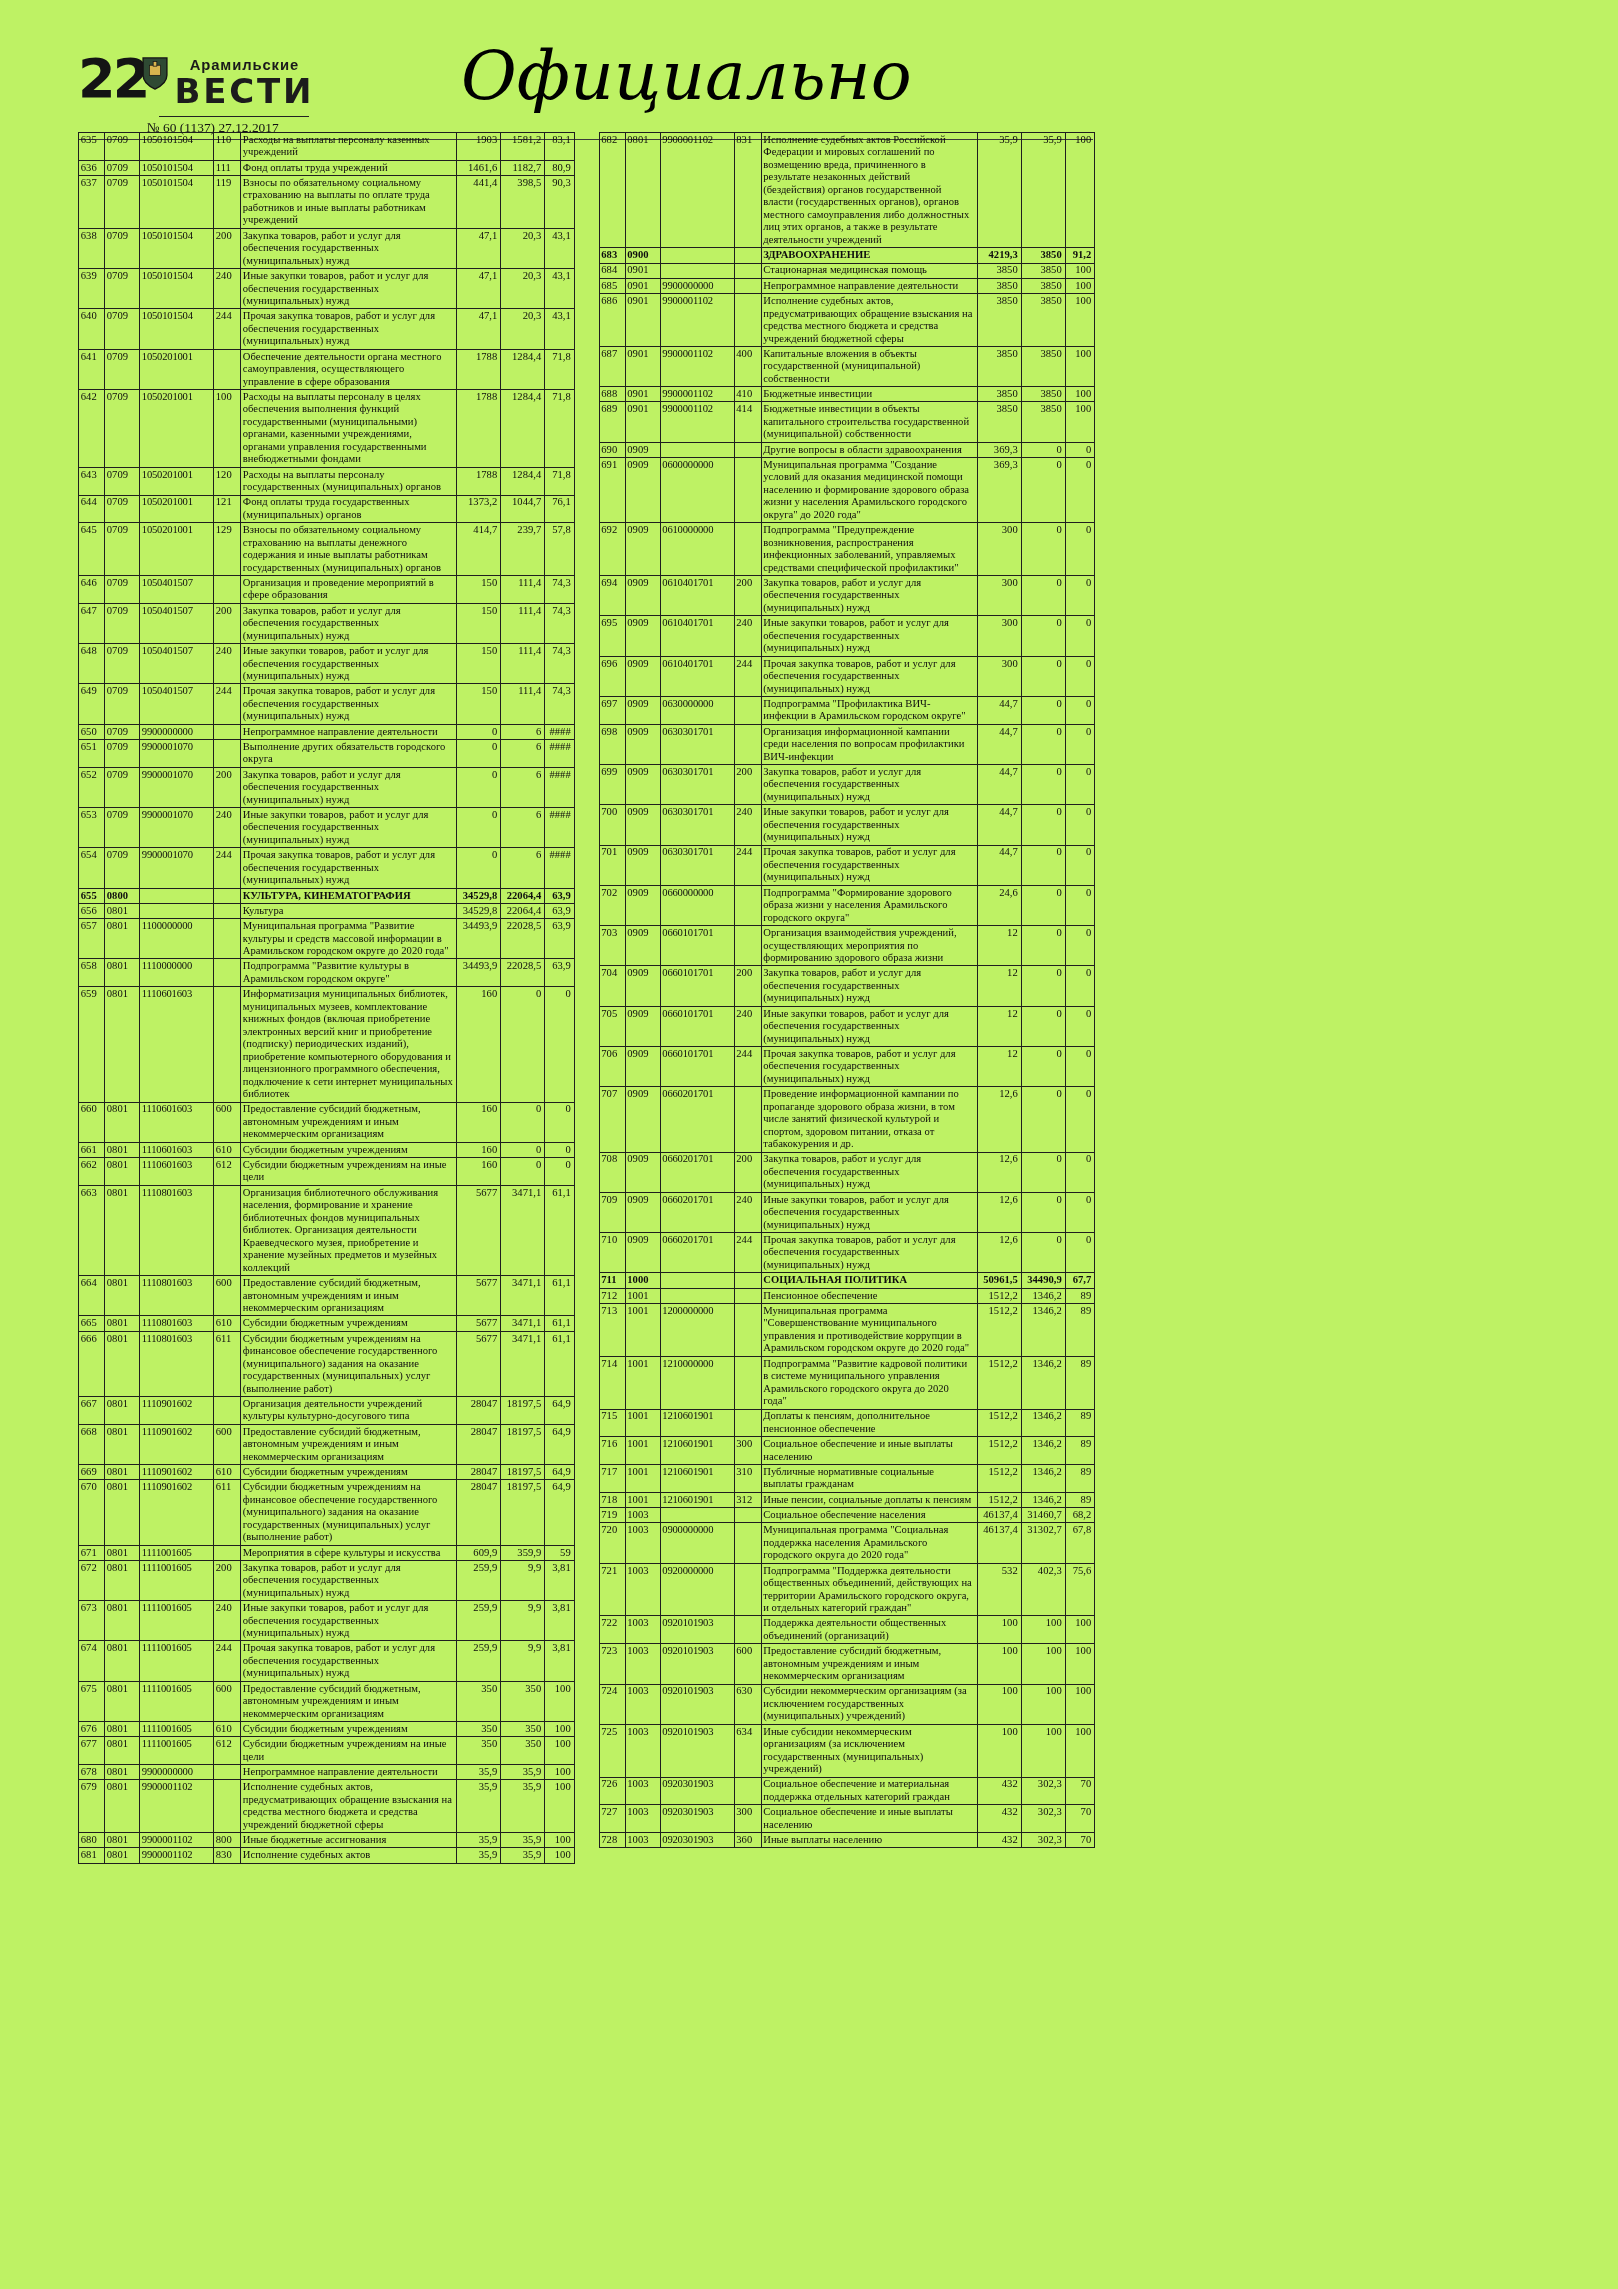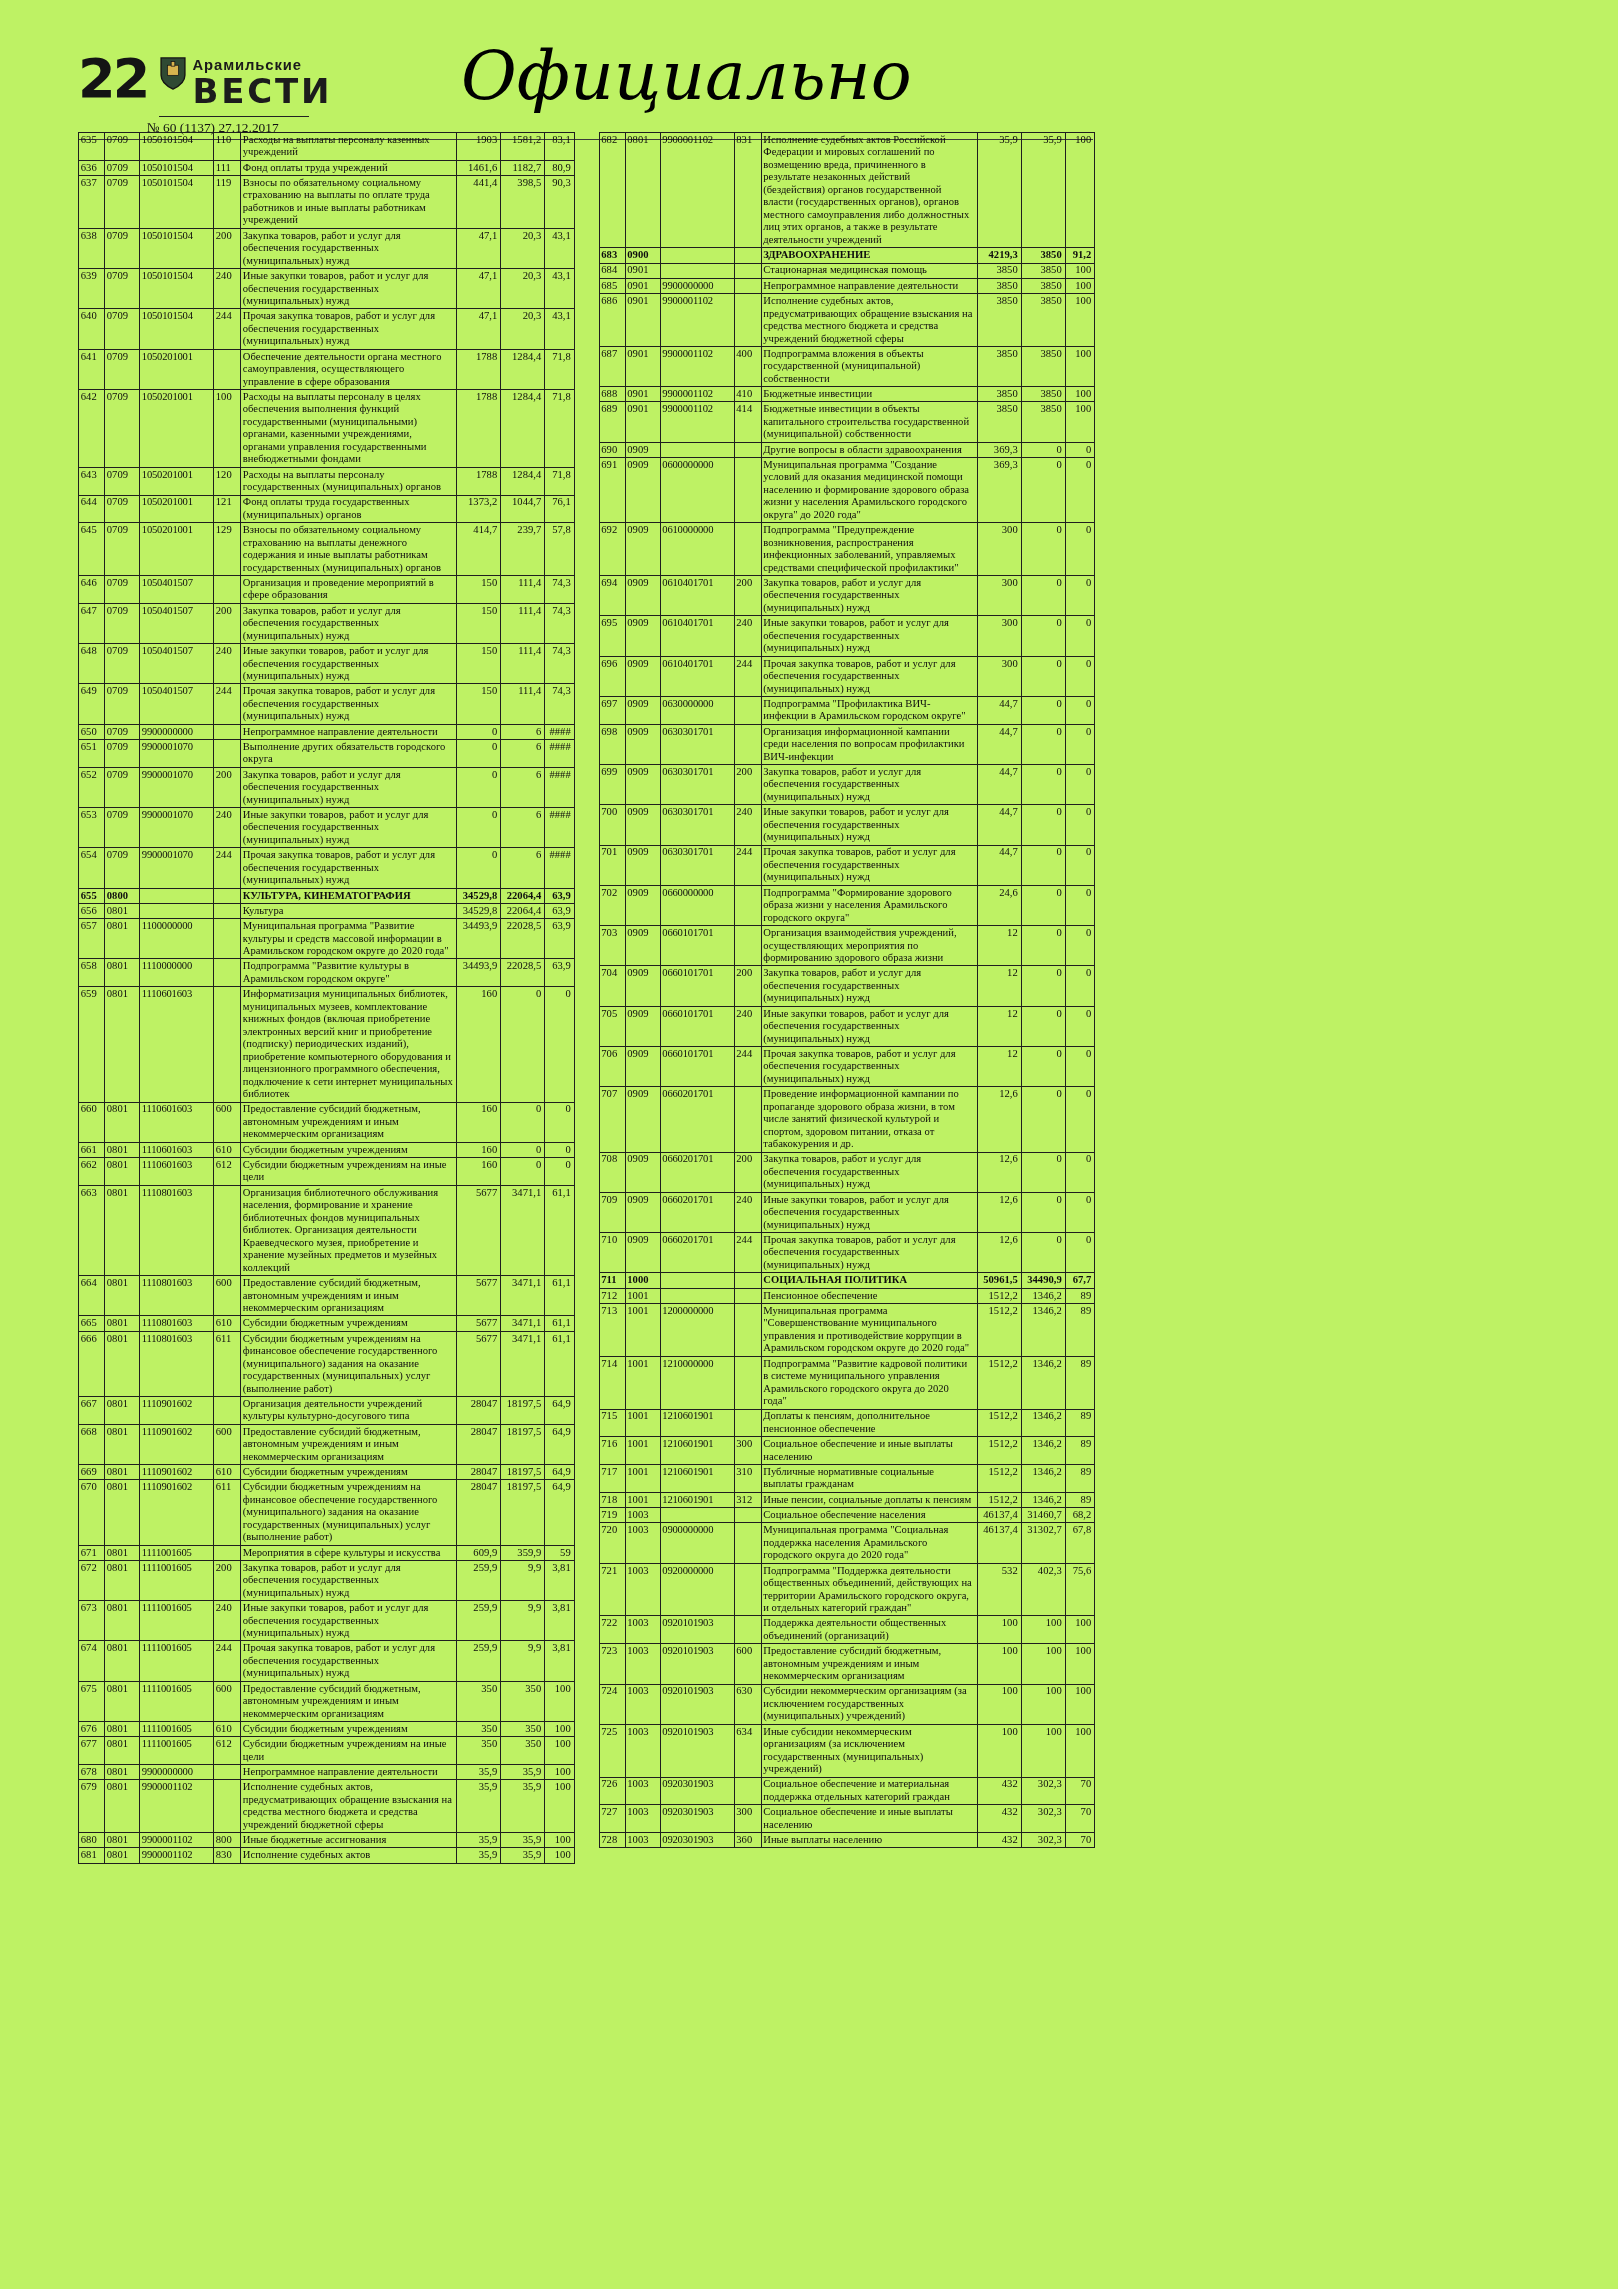--- a/index.html
+++ b/index.html
@@ -9,21 +9,21 @@
     position:relative; width:1619px; height:2290px;
     background:#bef264; overflow:hidden; margin:0 auto;
   }
 
   
   .pageno {
     position:absolute; left:78px; top:52px;
     font-family:"DejaVu Sans", sans-serif; font-weight:bold;
     font-size:54px; letter-spacing:-2.8px; color:#141414; line-height:1;
   }
-  .logo { position:absolute; left:160px; top:57px; display:flex; gap:6.5px; align-items:flex-start; }
+  .logo { position:absolute; left:142px; top:57px; display:flex; gap:6.5px; align-items:flex-start;text-align:center; }
   .crest { width:26px; height:33px; flex:0 0 auto; }
   .brand-top {
     font-family:"Liberation Sans", sans-serif;
     font-size:14.8px; font-weight:bold; letter-spacing:0.9px; color:#1a1a1a;
   }
   .brand-bottom {
     font-family:"DejaVu Sans", sans-serif;
     font-size:34px; font-weight:bold; letter-spacing:2.8px; color:#1c1c1c; line-height:1.0; margin-top:0.9px;
   }
   .issue-rule { position:absolute; left:159px; top:116px; width:150px; border-top:1.4px solid #222; }
@@ -628,21 +628,21 @@
             <td class="c-name">Исполнение судебных актов, предусматривающих обращение взыскания на средства местного бюджета и средства учреждений бюджетной сферы</td>
             <td class="c-val">3850</td>
             <td class="c-val">3850</td>
             <td class="c-pct">100</td>
           </tr>
           <tr>
             <td class="c-num">687</td>
             <td class="c-rz">0901</td>
             <td class="c-csr">9900001102</td>
             <td class="c-vr">400</td>
-            <td class="c-name">Подпрограмма вложения в объекты государственной (муниципальной) собственности</td>
+            <td class="c-name">Капитальные вложения в объекты государственной (муниципальной) собственности</td>
             <td class="c-val">3850</td>
             <td class="c-val">3850</td>
             <td class="c-pct">100</td>
           </tr>
           <tr>
             <td class="c-num">688</td>
             <td class="c-rz">0901</td>
             <td class="c-csr">9900001102</td>
             <td class="c-vr">410</td>
             <td class="c-name">Бюджетные инвестиции</td>

